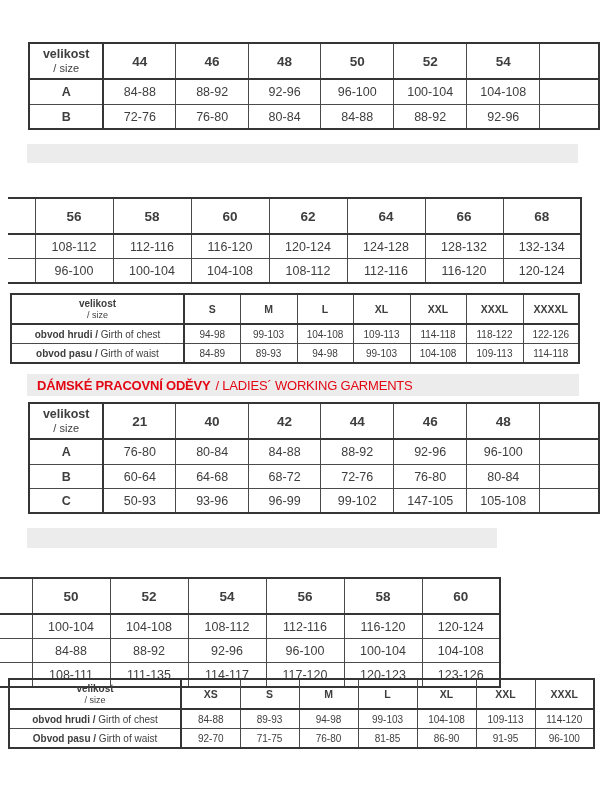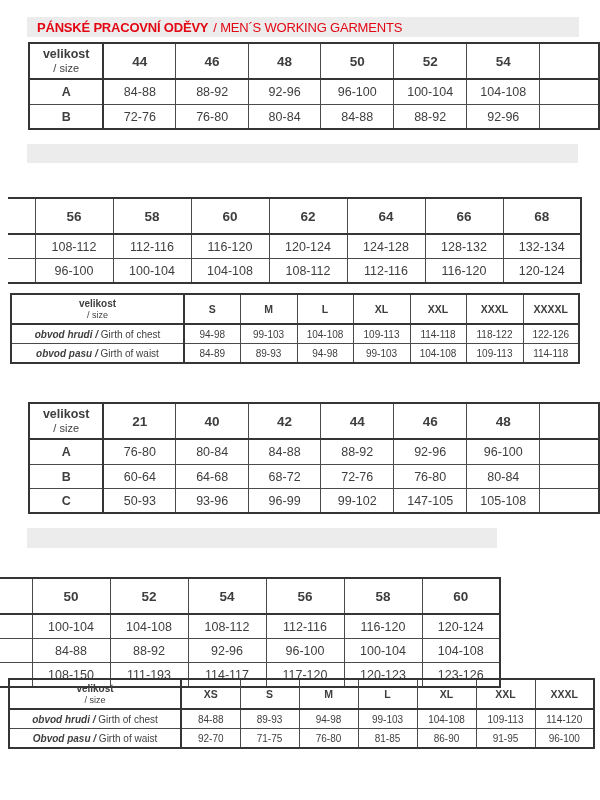--- a/index.html
+++ b/index.html
@@ -30,31 +30,27 @@
   .cutleft{border-left:none;margin-top:24px;}
   .cutleft td:first-child{border-left:none;}
 
   
   .tblB{font-size:10px;border:2px solid #353535;}
   .tblB td{border:1px solid #4a4a4a;height:18px;}
   .tblB tr.hd td{height:28px;font-weight:bold;font-size:10.5px;border-bottom:2px solid #353535;}
   .tblB td.rowlbl{border-right:2px solid #353535;}
   .tblB .main{font-weight:bold;font-size:10px;line-height:1.2;}
   .tblB .sub{font-weight:normal;font-size:9px;line-height:1.2;}
-  .rowlbl b{font-weight:bold;font-style:italic;}
+  .rowlbl b{font-weight:bold;}
 </style>
 </head>
 <body>
 
 <div id="page">
 
-  <div class="sechdr hdr-big" style="left:27px;top:17px;width:552px;height:20px;">
-    <span class="cz">PÁNSKÉ PRACOVNÍ ODĚVY</span>
-    <span class="en">/ MEN´S WORKING GARMENTS</span>
-  </div>
 
   <table class="tblA" style="left:28px;top:42px;">
     <colgroup>
         <col style="width:77px">
         <col style="width:78px">
         <col style="width:78px">
         <col style="width:78px">
         <col style="width:78px">
         <col style="width:78px">
         <col style="width:78px">
@@ -186,20 +182,24 @@
       <td>89-93</td>
       <td>94-98</td>
       <td>99-103</td>
       <td>104-108</td>
       <td>109-113</td>
       <td>114-118</td>
     </tr>
   </tbody>
     </table>
 
+  <div class="sechdr hdr-big" style="left:27px;top:374px;width:552px;height:22px;">
+    <span class="cz">DÁMSKÉ PRACOVNÍ ODĚVY</span>
+    <span class="en">/ LADIES´ WORKING GARMENTS</span>
+  </div>
 
   <table class="tblA" style="left:28px;top:402px;">
     <colgroup>
         <col style="width:77px">
         <col style="width:78px">
         <col style="width:78px">
         <col style="width:78px">
         <col style="width:78px">
         <col style="width:78px">
         <col style="width:78px">
@@ -287,22 +287,22 @@
       <td></td>
       <td>84-88</td>
       <td>88-92</td>
       <td>92-96</td>
       <td>96-100</td>
       <td>100-104</td>
       <td>104-108</td>
     </tr>
     <tr>
       <td></td>
-      <td>108-150</td>
-      <td>111-193</td>
+      <td>108-111</td>
+      <td>111-135</td>
       <td>114-117</td>
       <td>117-120</td>
       <td>120-123</td>
       <td>123-126</td>
     </tr>
   </tbody>
     </table>
 
   <table class="tblB" style="left:8px;top:678px;">
     <colgroup>

